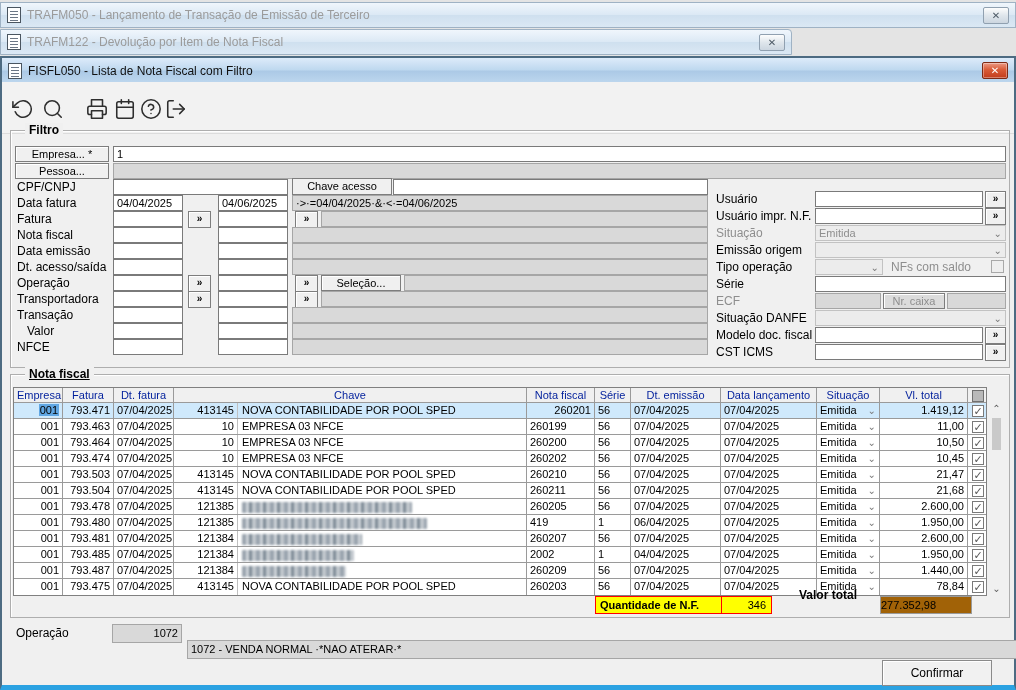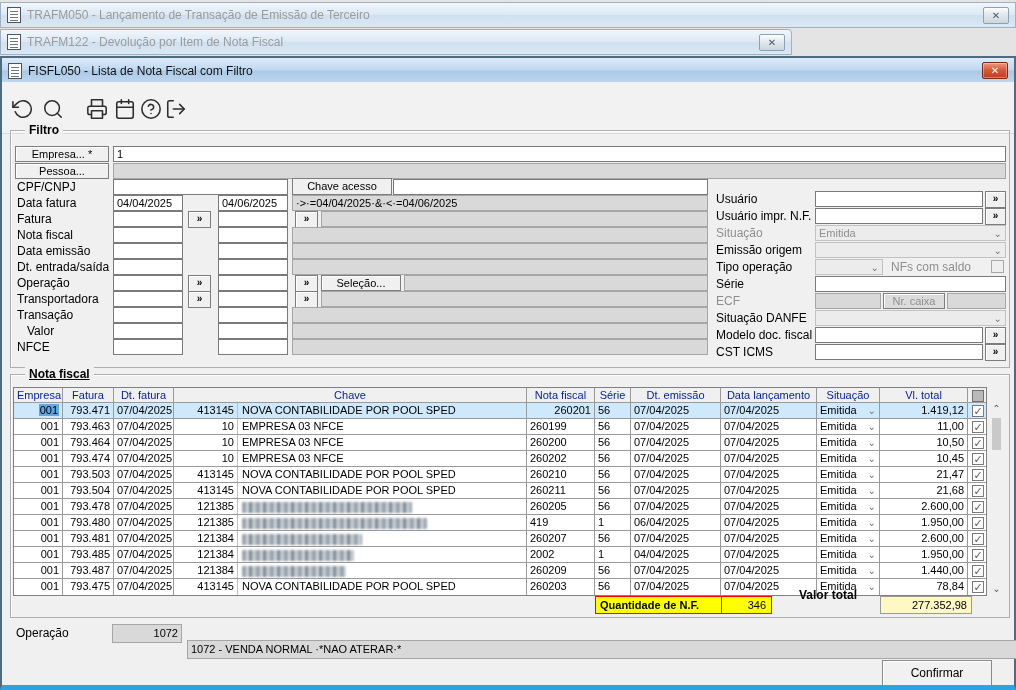--- a/index.html
+++ b/index.html
@@ -80,22 +80,22 @@
 
   #vscroll { position:absolute; width:13px; color:#5f5f5f; }
   #vscroll .thumb { position:absolute; left:2px; width:9px; background:#c9c9c9; }
   #vscroll .arr { position:absolute; left:0; width:13px; text-align:center; font-size:10px; }
 
   
   .qtybox { position:absolute; display:flex; border:1px solid #ff0000; background:#ffff00; height:18px; }
   .qtybox .ql { font-weight:bold; padding:2px 4px 0 4px; width:125px; }
   .qtybox .qv { border-left:1px solid #ff0000; width:50px; text-align:right; padding:2px 5px 0 0; }
   .totlbl { position:absolute; font-weight:bold; font-size:12px; }
-  .totfld { position:absolute; height:18px; background:#fef9c3; border:1px solid #9a9a9a;
-    text-align:right; padding:2px 4px 0 0; }
+  .totfld { position:absolute; height:18px; background:#a16207; border:1px solid #9a9a9a;
+    padding:2px 4px 0 0; }
 
   #confirm { position:absolute; width:110px; height:26px; background:#f1f1f1; border:1px solid #8a8a8a;
     box-shadow:inset 1px 1px 0 #fff; font-size:12px; cursor:pointer; }
 </style>
 </head>
 <body>
 
 <div class="titlebar inactive" style="left:0; top:2px; width:1016px;">
   <span class="doc-icon">
       <i style="top:3px"></i>
@@ -190,21 +190,21 @@
         <span class="btn gg" style="left: 284px; top: 80px; width: 23px; height: 17px;">»</span>
         <span class="fld gray" style="left: 310px; top: 80px; width: 387px;"></span>
         <span class="lbl" style="left: 6px; top: 97px;">Nota fiscal</span>
         <span class="fld" style="left: 102px; top: 96px; width: 70px;"></span>
         <span class="fld" style="left: 207px; top: 96px; width: 70px;"></span>
         <span class="fld gray" style="left: 281px; top: 96px; width: 416px;"></span>
         <span class="lbl" style="left: 6px; top: 113px;">Data emissão</span>
         <span class="fld" style="left: 102px; top: 112px; width: 70px;"></span>
         <span class="fld" style="left: 207px; top: 112px; width: 70px;"></span>
         <span class="fld gray" style="left: 281px; top: 112px; width: 416px;"></span>
-        <span class="lbl" style="left: 6px; top: 129px;">Dt. entrada/saída</span>
+        <span class="lbl" style="left: 6px; top: 129px;">Dt. acesso/saída</span>
         <span class="fld" style="left: 102px; top: 128px; width: 70px;"></span>
         <span class="fld" style="left: 207px; top: 128px; width: 70px;"></span>
         <span class="fld gray" style="left: 281px; top: 128px; width: 416px;"></span>
         <span class="lbl" style="left: 6px; top: 145px;">Operação</span>
         <span class="fld" style="left: 102px; top: 144px; width: 70px;"></span>
         <span class="fld" style="left: 207px; top: 144px; width: 70px;"></span>
         <span class="btn gg" style="left: 177px; top: 144px; width: 23px; height: 17px;">»</span>
         <span class="btn gg" style="left: 284px; top: 144px; width: 23px; height: 17px;">»</span>
         <span class="btn" style="left: 310px; top: 144px; width: 80px; height: 16px;">Seleção...</span>
         <span class="fld gray" style="left: 393px; top: 144px; width: 304px;"></span>

